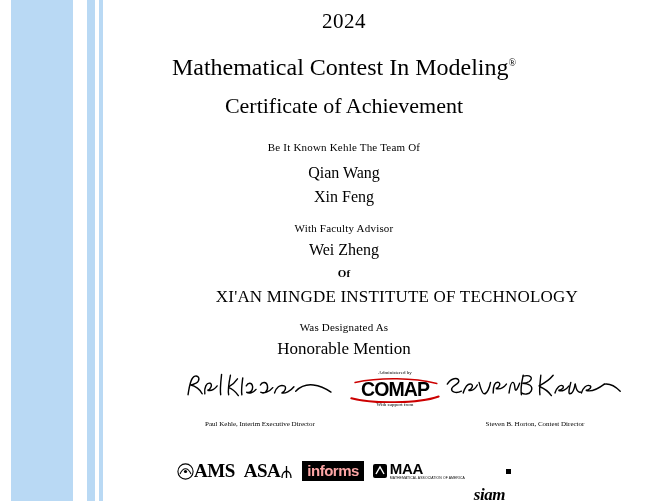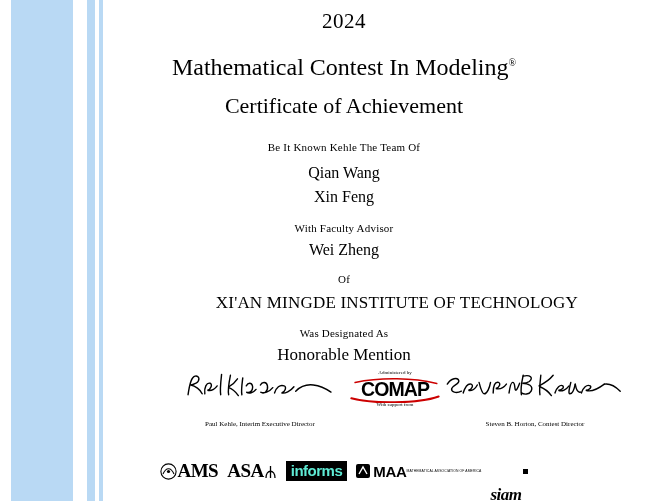--- a/index.html
+++ b/index.html
@@ -81,21 +81,22 @@
     margin-top: 11px;
   }
   .small-line.advisor-label {
     margin-top: 16px;
   }
   .advisor {
     font-size: 16px;
     margin-top: 7px;
   }
   .small-line.of-label {
-    margin-top: 14px;
+    margin-top: 8px;
+    font-weight: bold;
   }
   .institution {
     font-size: 17px;
     margin-top: 8px;
     letter-spacing: 0.2px;
     text-align: right;
   }
   .small-line.designated-label {
     margin-top: 14px;
   }
@@ -168,21 +169,21 @@
     letter-spacing: -0.5px;
   }
   .logo-text-asa {
     font-family: "Liberation Serif", serif;
     font-weight: bold;
     font-size: 19px;
     letter-spacing: -0.5px;
   }
   .logo-informs {
     background: #000000;
-    color: #5eead4;
+    color: #fca5a5;
     font-family: "Liberation Sans", sans-serif;
     font-weight: bold;
     font-size: 15px;
     padding: 1px 5px 2px 5px;
     letter-spacing: -0.5px;
   }
   .logo-maa-wrap {
     display: flex;
     align-items: center;
     gap: 3px;
@@ -212,22 +213,22 @@
   .logo-siam-dot {
     display: inline-block;
     width: 5px;
     height: 5px;
     background: #000000;
     margin-left: 1px;
     vertical-align: baseline;
   }
   .stack-col {
     display: flex;
-    flex-direction: row;
-    align-items: center;
+    flex-direction: column;
+    align-items: flex-start;
   }
 </style>
 </head>
 <body>
 
 <div id="certificate">
 
   <div class="bar bar-wide"></div>
   <div class="bar bar-thin-1"></div>
   <div class="bar bar-thin-2"></div>

